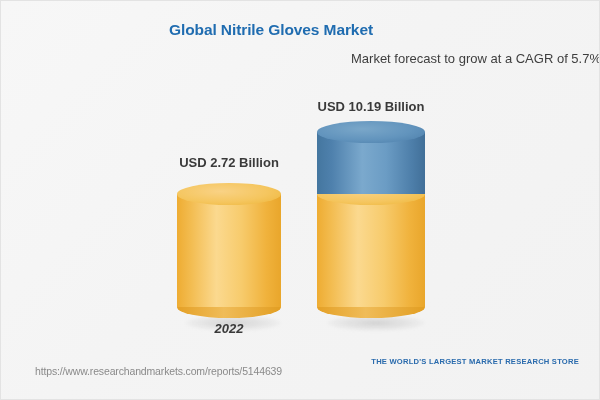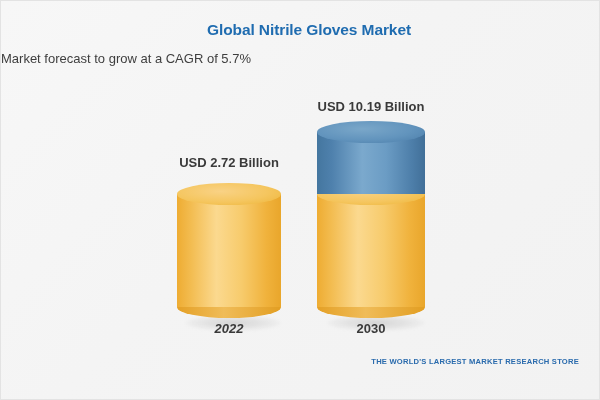--- a/index.html
+++ b/index.html
@@ -28,29 +28,28 @@
   #chart-title {
     position: absolute;
     top: 20px;
     left: 0;
     width: 540px;
     text-align: center;
     font-size: 15.5px;
     font-weight: bold;
     color: #1f6cb0;
     letter-spacing: -0.1px;
-    margin-left: 38px;
   }
 
   #chart-subtitle {
     position: absolute;
     top: 50px;
     left: 0;
     width: 600px;
-    text-align: left;
+    text-align: right;
     font-size: 13px;
     color: #3e3e3e;
   }
 
   
   #plot-area {
     position: absolute;
     left: 0;
     top: 80px;
     width: 600px;
@@ -247,25 +246,25 @@
 
         <div class="cyl-seg fill-yellow-body" style="top:73px; height:113px;"></div>
 
         <div class="cyl-top fill-yellow-top" style="top:62px;"></div>
 
         <div class="cyl-seg fill-blue-body" style="top:11px; height:62px;"></div>
 
         <div class="cyl-top fill-blue-top" style="top:0px;"></div>
       </div>
 
-      <div class="axis-label" style="top:240px;">2030</div>
     </div>
 
   </div>
 
   <div id="footer">
+    <div id="source-url">https://www.researchandmarkets.com/reports/5144639</div>
 
     <div id="brand-logo">
       <div id="brand-tagline">THE WORLD'S LARGEST MARKET RESEARCH STORE</div>
     </div>
   </div>
 
 </div>
 
 </body></html>

